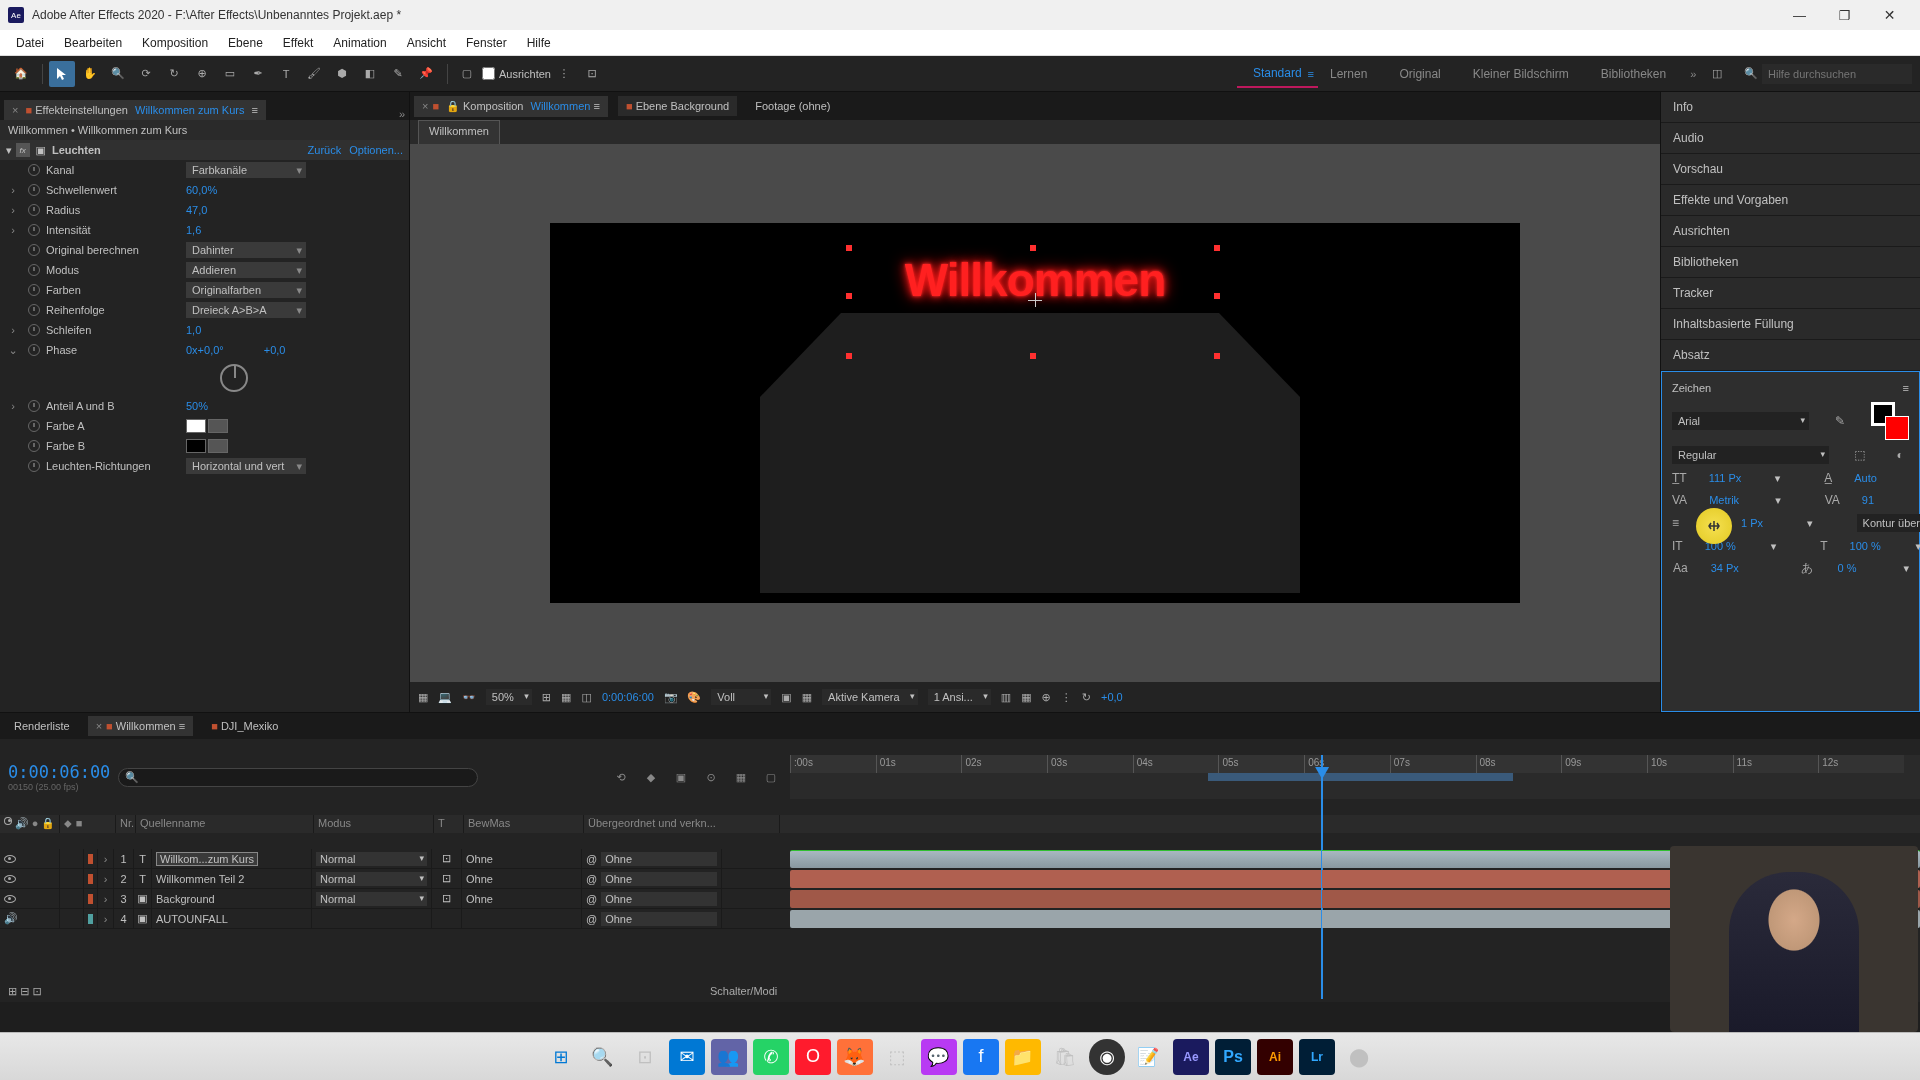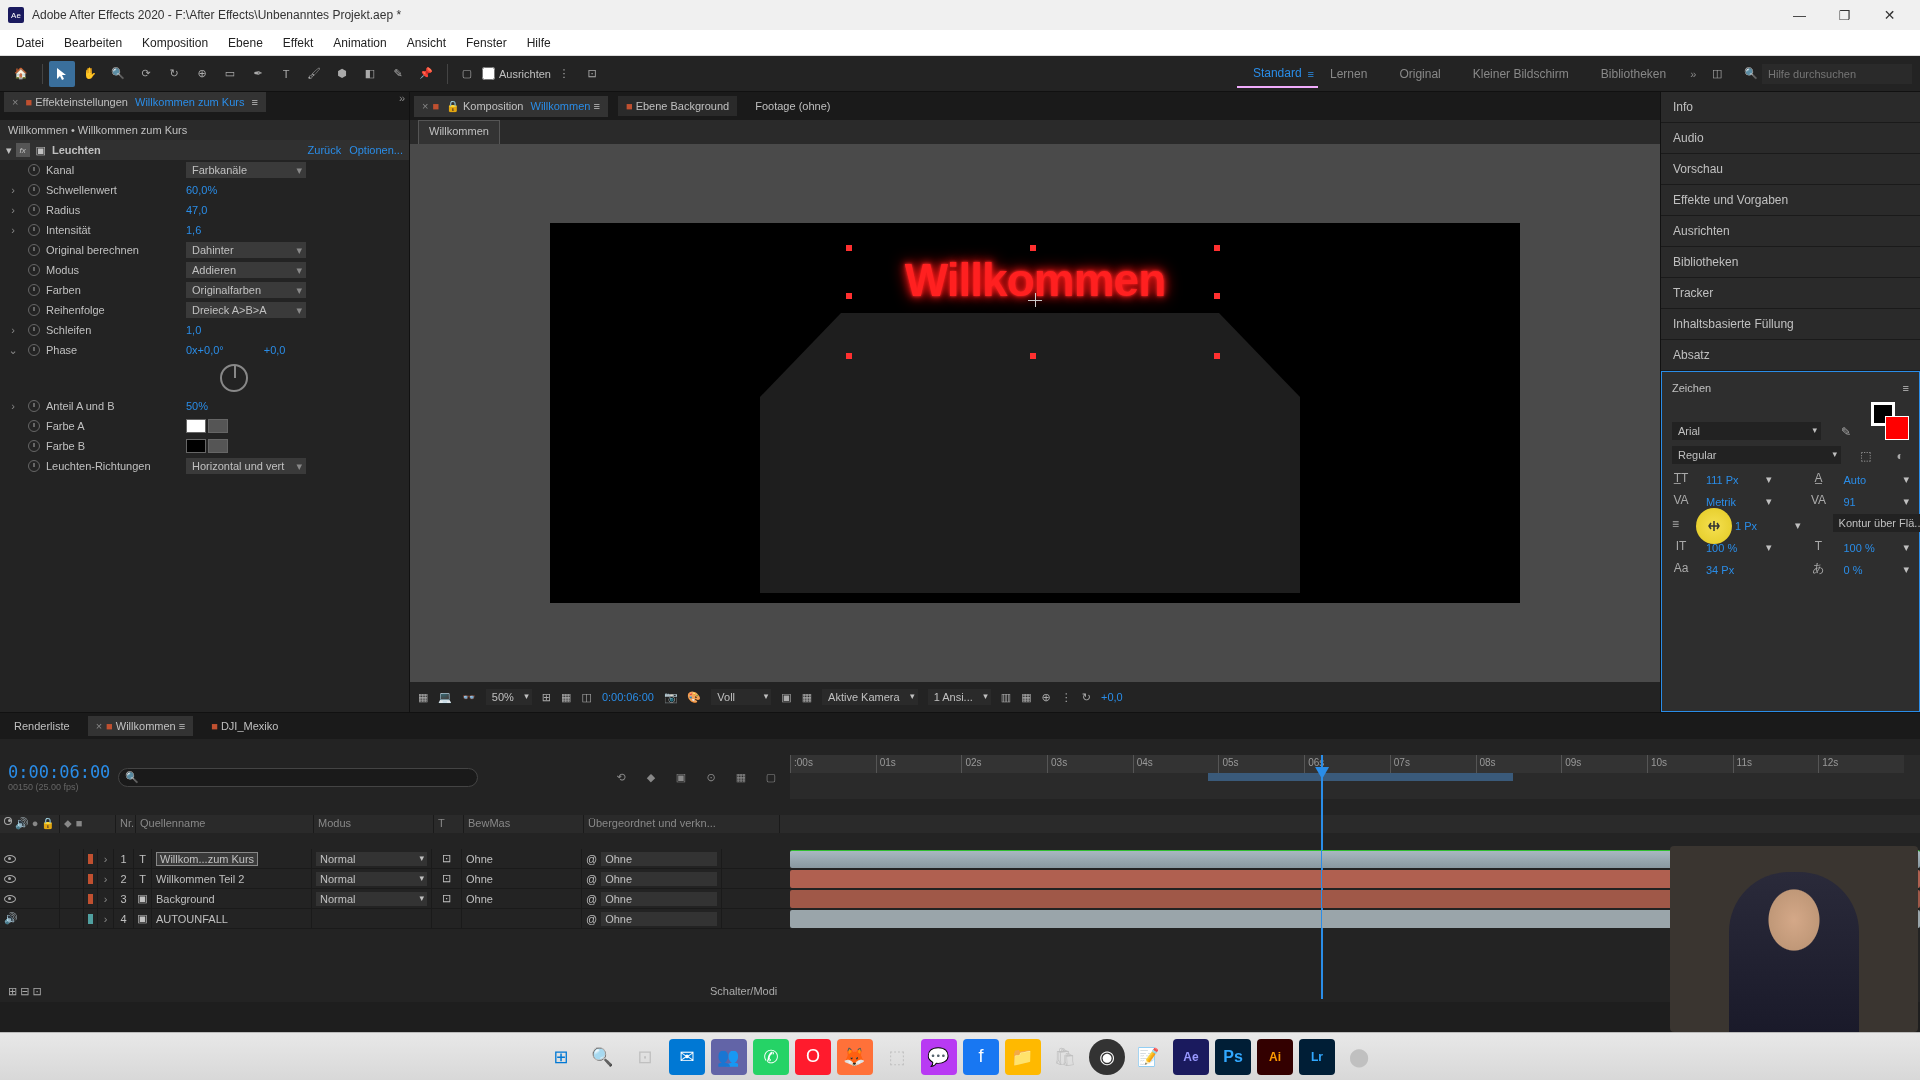--- a/index.html
+++ b/index.html
@@ -16,30 +16,30 @@
 .menubar { height: 26px; background: #fff; display: flex; align-items: center; padding: 0 6px; border-bottom: 1px solid #ddd; color: #222; }
 .menubar .menu-item { padding: 4px 10px; font-size: 12px; }
 
 
 .toolbar { height: 36px; background: #232323; display: flex; align-items: center; padding: 0 8px; border-bottom: 1px solid #111; }
 .tool-btn { width: 26px; height: 26px; display:flex; align-items:center; justify-content:center; margin-right: 2px; border-radius: 2px; color:#aaa; }
 .tool-btn.active { background: #3a6f9c; color:#fff; }
 .tool-divider { width: 1px; height: 20px; background: #444; margin: 0 6px; }
 .toolbar .spacer { flex: 1; }
 .workspace-tab { padding: 6px 16px; font-size: 12px; color: #888; }
-.workspace-tab.active { color: #2a8de8; border-bottom: 2px solid #f0abfc; }
+.workspace-tab.active { color: #2a8de8; border-bottom: 2px solid #be185d; }
 .search-area { display:flex; align-items:center; margin-left: 12px; }
 .search-area input { background:#2a2a2a; border:none; color:#aaa; padding:4px 6px; width: 150px; }
 
 
 .main { height: 620px; display: flex; background: #232323; }
 
 
 .effect-panel { width: 410px; background: #232323; border-right: 1px solid #111; display:flex; flex-direction:column; }
-.panel-tabs { height: 28px; background: #1a1a1a; display: flex; align-items: flex-start; padding: 0 4px; }
+.panel-tabs { height: 28px; background: #1a1a1a; display: flex; align-items: flex-end; padding: 0 4px; }
 .panel-tab { padding: 4px 8px; margin-right: 2px; background: #2a2a2a; font-size: 11px; }
 .panel-tab.active { background: #333; }
 .panel-tab .close-x { margin-right: 4px; color: #888; }
 .panel-tab .link-val { color: #2a8de8; margin-left: 4px; }
 .breadcrumb { padding: 4px 8px; background: #2a2a2a; font-size: 11px; }
 
 .effect-rows { flex:1; overflow:hidden; }
 .effect-header { display:flex; align-items:center; padding: 3px 6px; background: #303030; }
 .effect-header .fx { width: 14px; height: 14px; background:#555; font-size:8px; display:flex;align-items:center;justify-content:center; margin-right:6px; font-style:italic; }
 .effect-header .name { flex: 1; font-weight: bold; }
@@ -77,21 +77,21 @@
 .viewer-bottom { height: 30px; background:#232323; display:flex; align-items:center; padding:0 8px; gap:10px; font-size:11px; }
 .vb-item { color:#aaa; }
 .vb-dropdown { background:#2a2a2a; padding:2px 18px 2px 6px; position:relative; }
 .vb-dropdown::after{content:'▾';position:absolute;right:3px;font-size:9px;}
 
 
 .right-panels { width: 260px; background:#701a75; border-left:1px solid #111; display:flex;flex-direction:column; }
 .rp-header { padding: 8px 12px; background:#2a2a2a; border-bottom:1px solid #1a1a1a; font-size:12px; }
 .char-panel { flex:1; padding: 6px 10px; background:#2e2e2e; border:1px solid #2a8de8; }
 .char-panel .header { display:flex; justify-content:space-between; padding:4px 0 8px; }
-.char-row { display:flex; align-items:flex-end; gap:16px; margin-bottom:6px; }
+.char-row { display:flex; align-items:center; gap:22px; margin-bottom:6px; }
 .char-field { background:#222; padding:3px 6px; flex:1; position:relative; }
 .char-field::after { content:'▾'; position:absolute; right:4px; font-size:9px; }
 .char-icon { width:18px;height:16px;display:flex;align-items:center;justify-content:center;color:#aaa;font-size:12px; }
 .color-block { width:38px;height:38px; position:relative; }
 .color-block .fill { position:absolute;width:24px;height:24px;background:#ff0000;border:1px solid #fff;right:0;bottom:0; }
 .color-block .stroke { position:absolute;width:24px;height:24px;background:#000;border:3px solid #fff;left:0;top:0; }
 .valfield { color:#2a8de8; min-width:44px; }
 .cursor-highlight { width:36px;height:36px;background:radial-gradient(circle,#f5e050 0%,#e8d030 70%,rgba(232,208,48,0) 100%);border-radius:50%;position:absolute;display:flex;align-items:center;justify-content:center; }
 
 

